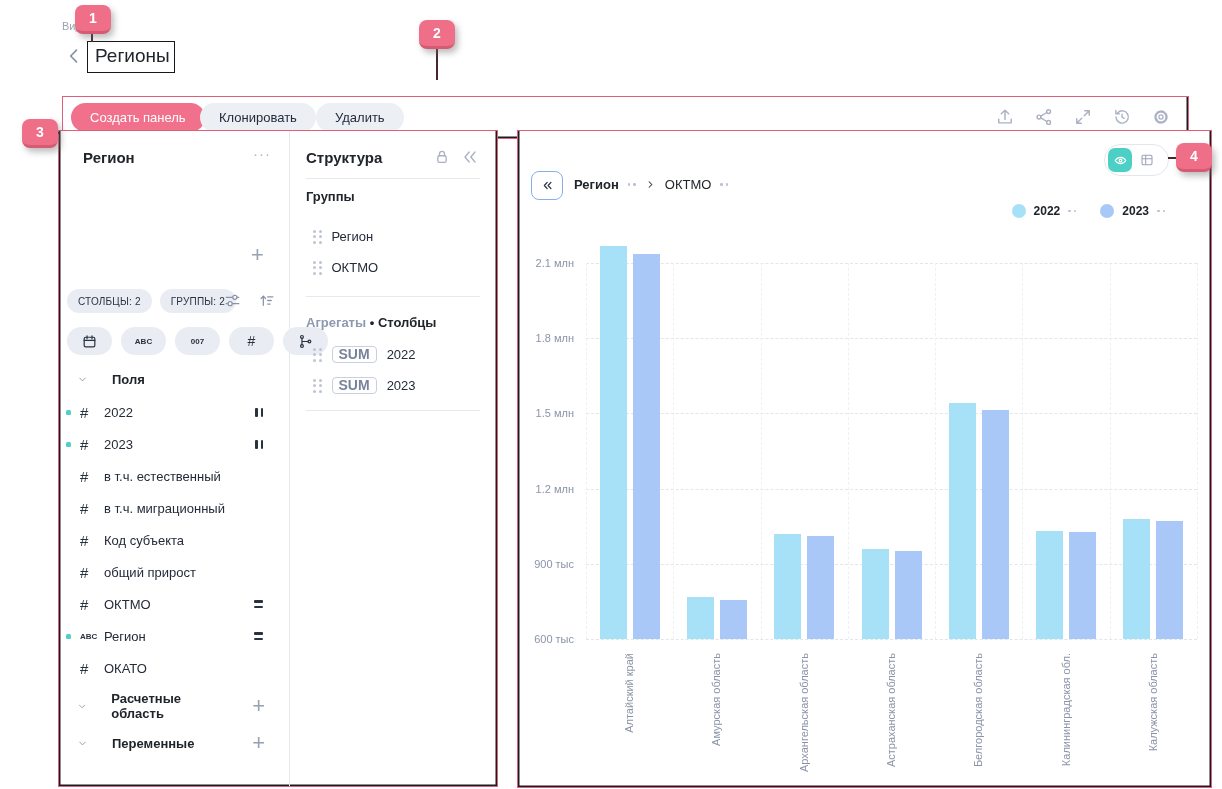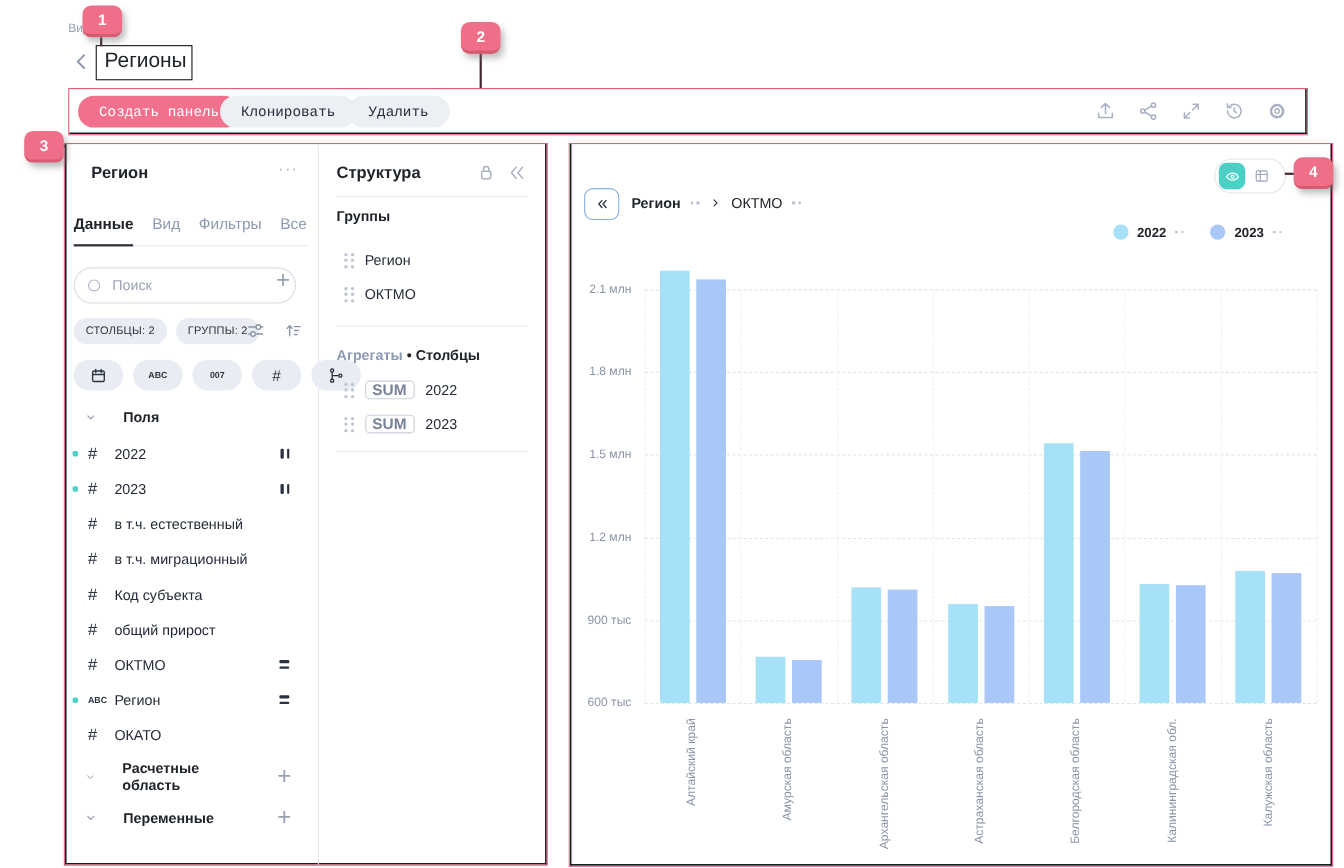--- a/index.html
+++ b/index.html
@@ -120,21 +120,21 @@
 
   <div class="crumb">Виджеты</div>
   <div class="back-chev">
     <svg viewBox="0 0 24 24" fill="none" stroke="#8A94A8" stroke-width="2" stroke-linecap="round" stroke-linejoin="round">
         <path d="M15 5l-7 7 7 7"></path>
       </svg>
   </div>
   <div class="page-title">Регионы</div>
   <div class="title-outline" style="left:87px;top:41px;width:86px;height:30px;"></div>
 
-  <div class="annot-box toolbar" style="left:62px;top:80px;width:1125px;height:41px;font-family:Liberation Mono, monospace;">
+  <div class="annot-box toolbar" style="left:62px;top:96px;width:1125px;height:41px;">
     <button class="btn btn-primary" style="left:8px;">Создать панель</button>
     <button class="btn btn-secondary" style="left:137px;">Клонировать</button>
     <button class="btn btn-secondary" style="left:253px;">Удалить</button>
     <div class="tb-icons">
       <svg viewBox="0 0 24 24">
           <path d="M12 15V4M7.5 8 12 3.8 16.5 8"></path>
           <path d="M4.5 14.5V19h15v-4.5"></path>
         </svg>
       <svg viewBox="0 0 24 24">
           <circle cx="17.5" cy="5.5" r="2.3"></circle>
@@ -156,31 +156,21 @@
         </svg>
     </div>
   </div>
 
   <div class="annot-box" style="left:58px;top:130px;width:438px;height:655px;">
     <div class="col-divider"></div>
 
     <div class="fp-title">Регион</div>
     <div class="fp-menu">···</div>
 
-    <div class="tabs">
-        <div class="tab active">Данные</div>
-        <div class="tab">Вид</div>
-        <div class="tab">Фильтры</div>
-        <div class="tab">Все</div>
-      </div>
-
-    <div class="search">
-      <span class="search-ring"></span>
-      <input placeholder="Поиск" style="">
-    </div>
+
     <div class="plus-btn add-field">+</div>
 
     <div class="chips">
         <div class="chip">СТОЛБЦЫ: 2</div>
         <div class="chip">ГРУППЫ: 2</div>
       </div>
     <div class="chip-tools" style="left:164px;">
       <svg viewBox="0 0 24 24">
           <path d="M4 8h16M4 16h16"></path>
           <circle cx="15" cy="8" r="2.6" fill="#fff"></circle>

